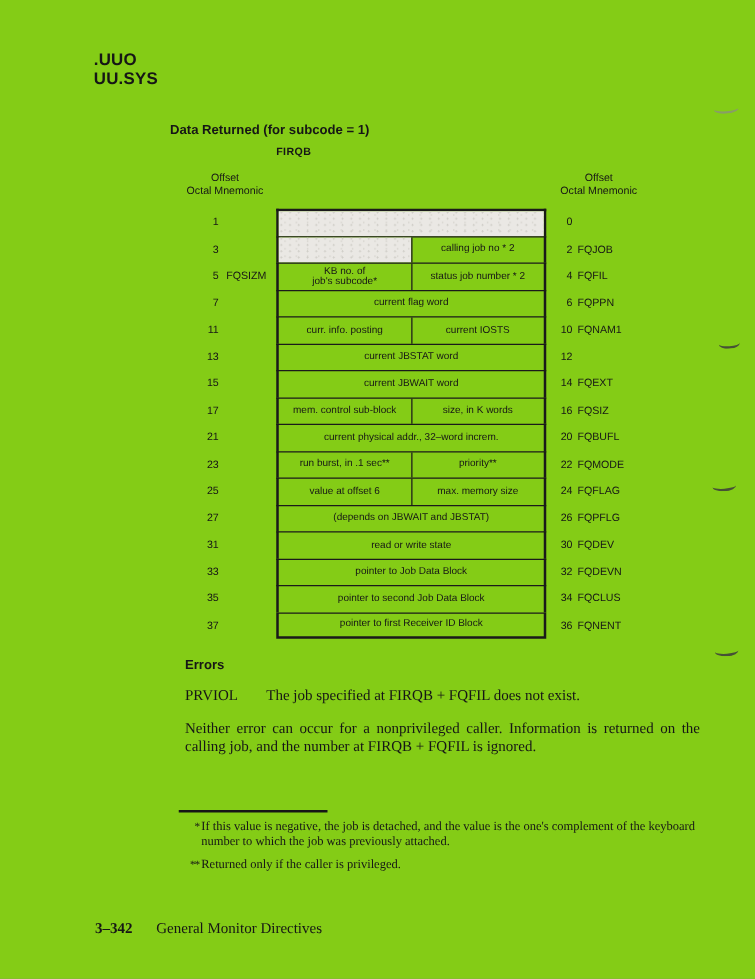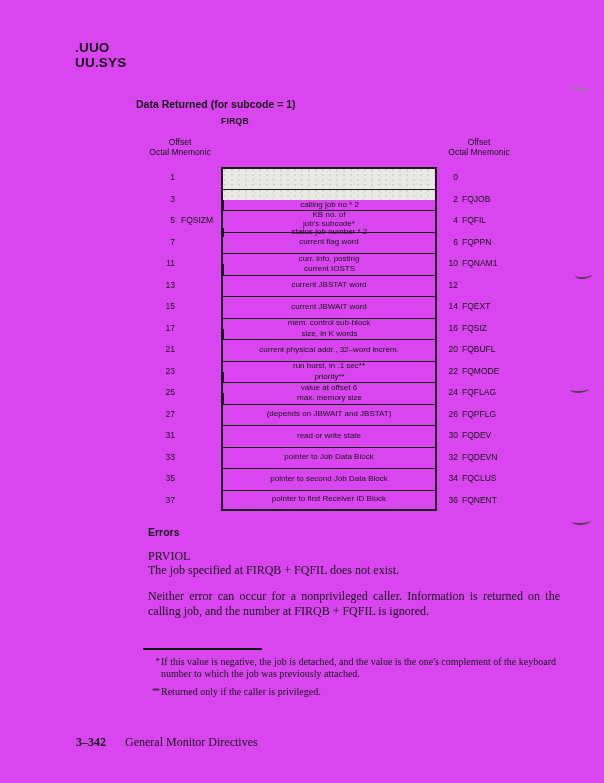--- a/index.html
+++ b/index.html
@@ -1,19 +1,19 @@
 <!DOCTYPE html>
 <html><head>
 <meta charset="utf-8">
 <style>
   * { margin:0; padding:0; box-sizing:border-box; }
   body { background:#888; font-family:"Liberation Sans", sans-serif; }
   #page {
     position:relative; width:604px; height:783px; margin:0 auto;
-    background:#d946ef; color:#161616; overflow:hidden;
+    background:#84cc16; color:#161616; overflow:hidden;
   }
   
   .doc-title {
     position:absolute; left:75px; top:40px;
     font-weight:bold; font-size:13.5px; line-height:15px; letter-spacing:.2px;
   }
   .section-heading {
     position:absolute; left:136px; top:98px;
     font-weight:bold; font-size:10.5px;
   }
@@ -30,21 +30,20 @@
 
   
   #diagram { position:absolute; left:0; top:167px; width:604px; }
   .drow { display:flex; height:21.5px; font-size:8.5px; }
   .gut-left  { width:175px; text-align:right; line-height:21.5px; }
   .gut-lmn   { width:46px;  padding-left:6px;  line-height:21.5px; }
   .mid {
     width:216px; display:flex;
     border-left:2px solid #1a1a1a; border-right:2px solid #1a1a1a;
     border-top:1.5px solid #1a1a1a;
-    flex-direction:column;
   }
   .drow:first-child .mid { border-top:2px solid #1a1a1a; }
   .drow:last-child  .mid { border-bottom:2px solid #1a1a1a;align-items:center; }
   .cell {
     flex:1; display:flex; align-items:center; justify-content:center;
     font-size:8px; line-height:1.08; text-align:center; white-space:pre-line;
     padding:0 2px;
   }
   .cell + .cell { border-left:1.5px solid #1a1a1a; }
   .cell.shaded {
@@ -55,21 +54,21 @@
     background-size:7px 5px, 9px 6px;
   }
   .gut-right { flex:1; padding-left:5px; line-height:21.5px; white-space:nowrap; }
   .r-num { display:inline-block; width:16px; text-align:right; }
   .r-mn  { margin-left:4px; }
 
   
   #errors { position:absolute; left:148px; top:526px; width:414px; }
   .errors-heading { font-weight:bold; font-size:10.5px; line-height:13px; font-family:"Liberation Sans", sans-serif; }
   #error-list { margin-top:10px; font-family:"Liberation Serif", serif; font-size:12px; }
-  .err-def { display:flex; margin-bottom:11px; line-height:14px;flex-direction:column; }
+  .err-def { display:flex; margin-bottom:11px; line-height:14px; }
   .err-code { width:65px; flex-shrink:0; }
   .err-desc { width:335px; }
   .errors-note {
     margin-top:12px; font-family:"Liberation Serif", serif; font-size:12px;
     line-height:14.5px; width:412px; text-align:justify; text-align-last:left;
   }
 
   
   #fn-rule { position:absolute; left:143px; top:648px; width:119px; height:1.8px; background:#161616; }
   #footnotes { position:absolute; left:148px; top:656px; width:414px; font-family:"Liberation Serif", serif; }

